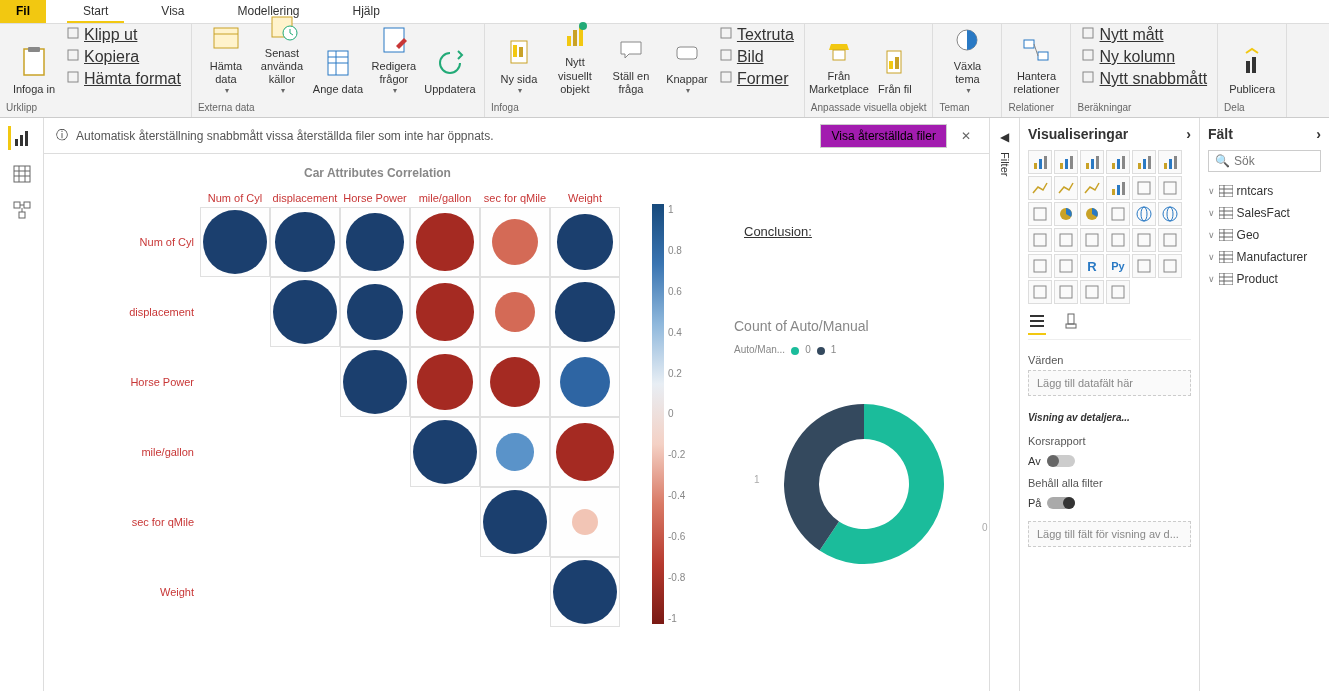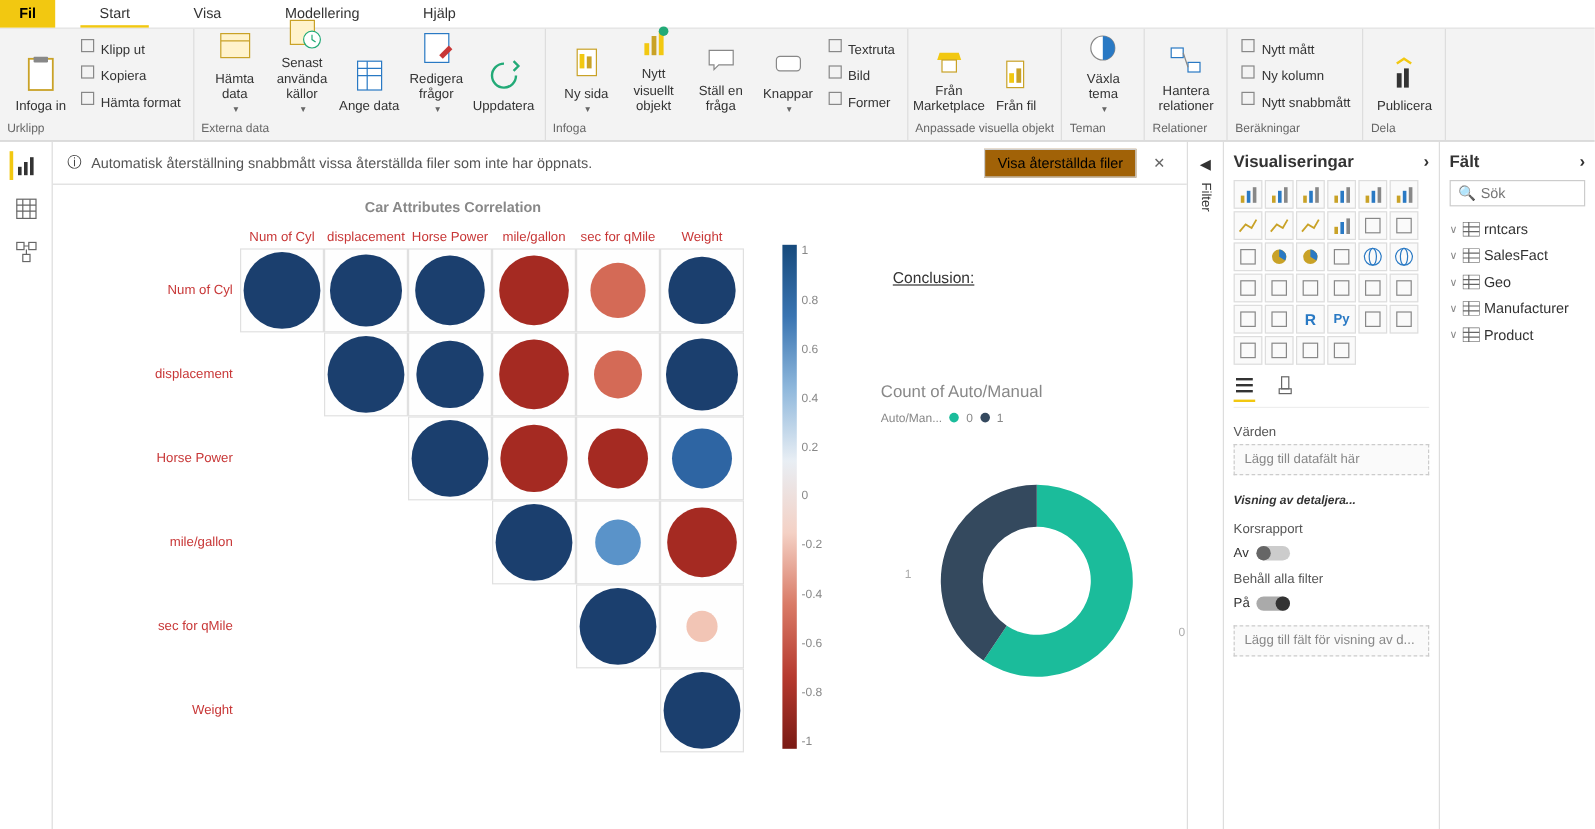--- a/index.html
+++ b/index.html
@@ -11,34 +11,34 @@
   .menubar .tab.file { background: #f2c811; color: #000; font-weight: 600; }
   .menubar .tab.active { border-bottom: 2px solid #f2c811; }
   
   
   .ribbon { display: flex; height: 94px; border-bottom: 1px solid #ccc; background: #f3f3f3; }
   .ribbon-group { display: flex; flex-direction: column; padding: 2px 6px; border-right: 1px solid #ddd; }
   .ribbon-group-items { display: flex; flex: 1; align-items: flex-start; }
   .ribbon-group-label { text-align: left; font-size: 10px; color: #666; padding: 2px 0; }
   .ribbon-btn-large { display: flex; flex-direction: column; align-items: center; justify-content: flex-end; width: 56px; height: 72px; padding: 2px; cursor: pointer; font-size: 11px; text-align: center; line-height: 1.2; }
   .ribbon-btn-large .icon { width: 32px; height: 32px; margin-bottom: 4px; display: flex; align-items: center; justify-content: center; }
-  .ribbon-btn-small { display: flex; align-items: flex-end; height: 22px; padding: 0 4px; cursor: pointer; font-size: 11px; gap: 4px; }
+  .ribbon-btn-small { display: flex; align-items: flex-start; height: 22px; padding: 0 4px; cursor: pointer; font-size: 16px; gap: 4px; text-decoration: underline; }
   .ribbon-col { display: flex; flex-direction: column; }
   .drop { font-size: 8px; color: #666; margin-left: 2px; }
   
   
   .main { display: flex; height: 573px; }
   .leftbar { width: 44px; border-right: 1px solid #ddd; display: flex; flex-direction: column; align-items: center; padding-top: 8px; gap: 12px; }
   .leftbar .nav-icon { width: 24px; height: 24px; cursor: pointer; display: flex; align-items: center; justify-content: center; color: #666; }
   .leftbar .nav-icon.active { color: #000; border-left: 3px solid #f2c811; margin-left: -3px; padding-left: 3px; }
   
   .canvas-area { flex: 1; display: flex; flex-direction: column; }
   .notification-bar { display: flex; align-items: center; height: 36px; padding: 0 12px; border-bottom: 1px solid #ddd; gap: 8px; }
   .notification-bar .msg { flex: 1; font-size: 12px; color: #555; }
-  .notification-bar .btn { padding: 4px 10px; border: 1px solid #ccc; background: #a16207; cursor: pointer; font-size: 12px; }
+  .notification-bar .btn { padding: 4px 10px; border: 1px solid #ccc; background: #a21caf; cursor: pointer; font-size: 12px; }
   .notification-bar .close { cursor: pointer; padding: 0 6px; color: #666; }
   
   .canvas { flex: 1; position: relative; overflow: hidden; }
   
   
   .corr-title { position: absolute; top: 12px; left: 260px; font-size: 12px; color: #888; font-weight: 600; }
   .corr-grid { position: absolute; top: 38px; left: 76px; }
   .corr-header-row { display: flex; margin-left: 80px; }
   .corr-header-cell { width: 70px; text-align: center; font-size: 11px; color: #c83737; padding-bottom: 3px; }
   .corr-row { display: flex; align-items: center; }
@@ -48,21 +48,21 @@
   .color-scale { position: absolute; top: 50px; left: 608px; width: 28px; height: 420px; }
   .color-bar { width: 12px; height: 420px; background: linear-gradient(to bottom, #174a7c, #3a75b2, #8fb8dc, #e8eef4, #f4d1c5, #d97a66, #b63a2f, #7a1a14); }
   .color-labels { position: absolute; top: 0; left: 16px; height: 420px; display: flex; flex-direction: column; justify-content: space-between; font-size: 10px; color: #888; }
   
   
   .conclusion { position: absolute; top: 70px; left: 700px; width: 200px; }
   .conclusion .head { text-decoration: underline; font-size: 13px; color: #333; }
   .conclusion .body { font-size: 14px; color: #333; margin-top: 2px; }
   
   .donut-title { position: absolute; top: 164px; left: 690px; font-size: 14px; color: #888; }
-  .donut-legend { position: absolute; top: 190px; left: 690px; font-size: 10px; color: #888; display: flex; align-items: flex-start; gap: 6px; }
+  .donut-legend { position: absolute; top: 190px; left: 690px; font-size: 10px; color: #888; display: flex; align-items: flex-end; gap: 6px; }
   .legend-dot { width: 8px; height: 8px; border-radius: 50%; display: inline-block; }
   .donut-chart { position: absolute; top: 240px; left: 720px; }
   .donut-axis-label { position: absolute; font-size: 10px; color: #aaa; }
   
   
   .filter-tab { width: 30px; border-left: 1px solid #ddd; display: flex; flex-direction: column; align-items: center; padding-top: 12px; }
   .filter-tab .filter-label { writing-mode: vertical-rl; font-size: 11px; margin-top: 8px; }
   
   
   .viz-panel { width: 180px; border-left: 1px solid #ddd; padding: 8px; display: flex; flex-direction: column; }

